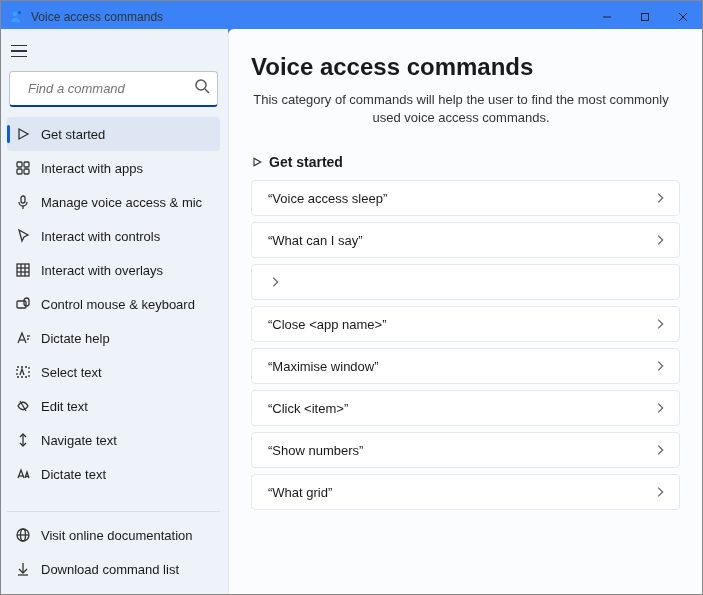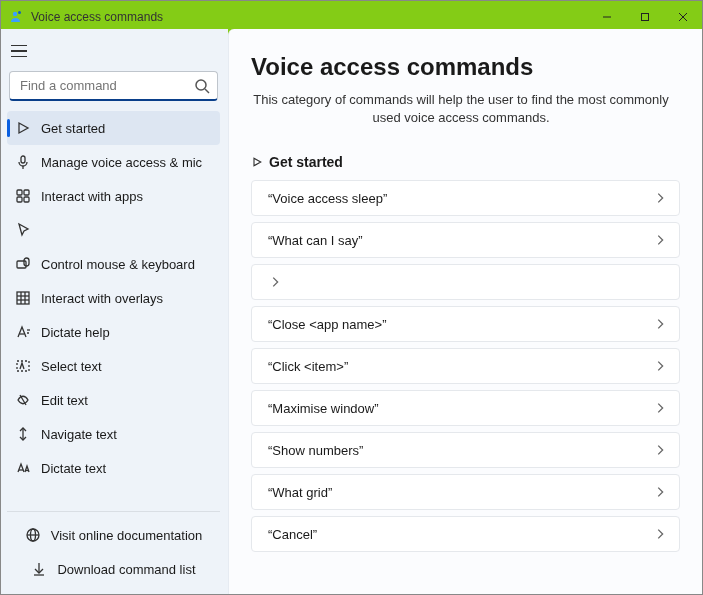--- a/index.html
+++ b/index.html
@@ -1,38 +1,38 @@
 <!DOCTYPE html>
 <html><head>
 <meta charset="utf-8">
 <style>
   * { box-sizing: border-box; margin: 0; padding: 0; }
   html, body { width: 703px; height: 595px; font-family: "Segoe UI", sans-serif; background: #f3f6fa; color: #1a1a1a; overflow: hidden; }
-  .window { width: 703px; height: 595px; border: 1px solid #888; background: #84cc16; display: flex; flex-direction: column; }
+  .window { width: 703px; height: 595px; border: 1px solid #888; background: #3b82f6; display: flex; flex-direction: column; }
   .titlebar { height: 28px; display: flex; align-items: center; justify-content: space-between; padding: 4px 0 0 8px; font-size: 12px; color: #333; }
   .titlebar-left { display: flex; align-items: center; gap: 6px; }
   .app-icon { width: 16px; height: 16px; position: relative; }
   .app-icon svg { width: 16px; height: 16px; }
   .win-controls { display: flex; }
   .win-controls div { width: 38px; height: 28px; display: flex; align-items: center; justify-content: center; cursor: default; }
   .win-controls svg { width: 10px; height: 10px; stroke: #222; stroke-width: 1; fill: none; }
   .body-row { flex: 1; display: flex; overflow: hidden; }
   .sidebar { width: 227px; background: #eef3f9; display: flex; flex-direction: column; padding: 6px 8px 0 6px; }
   .hamburger { width: 24px; height: 24px; display: flex; flex-direction: column; justify-content: center; gap: 4px; margin: 4px 0 8px 4px; cursor: pointer; }
   .hamburger span { display:block; height: 1.5px; background: #333; width: 16px; }
   .search-wrap { position: relative; margin: 0 2px 10px 2px; }
-  .search-input { width: 100%; height: 30px; border: 1px solid #bfc5cc; border-bottom: 2px solid #0a3f8a; border-radius: 4px; padding: 0 30px 0 10px; font-size: 13px; background: #fff; color: #555; outline: none;}
+  .search-input { width: 100%; height: 36px; border: 1px solid #bfc5cc; border-bottom: 2px solid #0a3f8a; border-radius: 4px; padding: 0 30px 0 18px; font-size: 13px; background: #fff; font-style: italic; color: #555; outline: none;}
   .search-icon { position: absolute; right: 8px; top: 7px; width: 16px; height: 16px; stroke: #555; stroke-width: 1.5; fill: none; }
   .nav { flex: 1; overflow: hidden; }
   .nav-item { display: flex; align-items: center; gap: 10px; height: 34px; padding: 0 8px; border-radius: 4px; font-size: 13px; color: #1a1a1a; cursor: pointer; }
   .nav-item.selected { background: #dde6f2; position: relative; }
   .nav-item.selected::before { content:""; position:absolute; left:0; top:8px; bottom:8px; width:3px; background:#0a5fe0; border-radius:2px;}
   .nav-icon { width: 16px; height: 16px; flex-shrink: 0; stroke: #333; stroke-width: 1.3; fill: none; }
   .sidebar-footer { border-top: 1px solid #d9dee4; padding: 6px 0 8px 0; }
-  .sidebar-footer .nav-item { color: #1a1a1a; justify-content: center; }
+  .sidebar-footer .nav-item { color: #1a1a1a; }
   .main { flex: 1; background: #fbfcfe; padding: 24px 22px 0 22px; overflow-y: auto; border-left: 1px solid #e6ebf2; border-top-left-radius: 6px; }
   .main h1 { font-size: 24px; font-weight: 600; margin-bottom: 10px; }
   .main p.desc { font-size: 13px; color: #333; margin-bottom: 28px; max-width: 420px; line-height: 1.35; text-align: center; }
   .section-title { display: flex; align-items: center; gap: 6px; font-size: 14px; font-weight: 600; margin-bottom: 10px; }
   .section-title svg { width: 12px; height: 12px; stroke: #333; stroke-width: 1.5; fill: none;}
   .cmd-list { display: flex; flex-direction: column; gap: 6px; }
   .cmd-item { background: #fff; border: 1px solid #e5e8ec; border-radius: 4px; height: 36px; display: flex; align-items: center; justify-content: space-between; padding: 0 12px 0 16px; font-size: 13px; cursor: pointer; }
   .cmd-item .chev { width: 14px; height: 14px; stroke: #666; stroke-width: 1.5; fill: none; }
   .cmd-text::before { content: "\201C"; }
   .cmd-text::after  { content: "\201D"; }
@@ -90,59 +90,60 @@
 
       <div class="nav">
         <div class="nav-item selected">
           <svg class="nav-icon" viewBox="0 0 16 16">
               <polygon points="4,3 13,8 4,13"></polygon>
             </svg>
           <span>Get started</span>
         </div>
         <div class="nav-item">
           <svg class="nav-icon" viewBox="0 0 16 16">
-              <rect x="6" y="2" width="4" height="7" rx="2"></rect>
-              <path d="M4 8a4 4 0 0 0 8 0"></path>
-              <line x1="8" y1="12" x2="8" y2="15"></line>
-            </svg>
-          <span>Manage voice access &amp; mic</span>
-        </div>
-        <div class="nav-item">
-          <svg class="nav-icon" viewBox="0 0 16 16">
               <rect x="2" y="2" width="5" height="5" rx="1"></rect>
               <rect x="9" y="2" width="5" height="5" rx="1"></rect>
               <rect x="2" y="9" width="5" height="5" rx="1"></rect>
               <rect x="9" y="9" width="5" height="5" rx="1"></rect>
             </svg>
           <span>Interact with apps</span>
         </div>
         <div class="nav-item">
           <svg class="nav-icon" viewBox="0 0 16 16">
+              <rect x="6" y="2" width="4" height="7" rx="2"></rect>
+              <path d="M4 8a4 4 0 0 0 8 0"></path>
+              <line x1="8" y1="12" x2="8" y2="15"></line>
+            </svg>
+          <span>Manage voice access &amp; mic</span>
+        </div>
+        <div class="nav-item">
+          <svg class="nav-icon" viewBox="0 0 16 16">
               <path d="M4 2l3 11 2-4 4-2z"></path>
             </svg>
-        </div>
-        <div class="nav-item">
-          <svg class="nav-icon" viewBox="0 0 16 16">
-              <rect x="2" y="5" width="9" height="7" rx="1"></rect>
-              <rect x="9" y="2" width="5" height="8" rx="2.5"></rect>
-            </svg>
-          <span>Control mouse &amp; keyboard</span>
+          <span>Interact with controls</span>
         </div>
         <div class="nav-item">
           <svg class="nav-icon" viewBox="0 0 16 16">
               <rect x="2" y="2" width="12" height="12"></rect>
               <line x1="2" y1="6" x2="14" y2="6"></line>
               <line x1="2" y1="10" x2="14" y2="10"></line>
               <line x1="6" y1="2" x2="6" y2="14"></line>
               <line x1="10" y1="2" x2="10" y2="14"></line>
             </svg>
           <span>Interact with overlays</span>
         </div>
         <div class="nav-item">
           <svg class="nav-icon" viewBox="0 0 16 16">
+              <rect x="2" y="5" width="9" height="7" rx="1"></rect>
+              <rect x="9" y="2" width="5" height="8" rx="2.5"></rect>
+            </svg>
+          <span>Control mouse &amp; keyboard</span>
+        </div>
+        <div class="nav-item">
+          <svg class="nav-icon" viewBox="0 0 16 16">
               <path d="M3 13L7 3l4 10"></path>
               <line x1="4.5" y1="10" x2="9.5" y2="10"></line>
               <line x1="12" y1="6" x2="15" y2="6"></line>
               <line x1="12" y1="9" x2="14" y2="9"></line>
             </svg>
           <span>Dictate help</span>
         </div>
         <div class="nav-item">
           <svg class="nav-icon" viewBox="0 0 16 16">
               <rect x="2" y="3" width="12" height="10" stroke-dasharray="2 2"></rect>
@@ -225,45 +226,39 @@
               <polyline points="6,3 11,8 6,13"></polyline>
             </svg>
         </div>
         <div class="cmd-item">
           <span class="cmd-text">Close &lt;app name&gt;</span>
           <svg class="chev" viewBox="0 0 16 16">
               <polyline points="6,3 11,8 6,13"></polyline>
             </svg>
         </div>
         <div class="cmd-item">
+          <span class="cmd-text">Maximise window</span>
+          <svg class="chev" viewBox="0 0 16 16">
+              <polyline points="6,3 11,8 6,13"></polyline>
+            </svg>
+        </div>
+        <div class="cmd-item">
           <span class="cmd-text">Click &lt;item&gt;</span>
           <svg class="chev" viewBox="0 0 16 16">
               <polyline points="6,3 11,8 6,13"></polyline>
             </svg>
         </div>
         <div class="cmd-item">
-          <span class="cmd-text">Maximise window</span>
-          <svg class="chev" viewBox="0 0 16 16">
-              <polyline points="6,3 11,8 6,13"></polyline>
-            </svg>
-        </div>
-        <div class="cmd-item">
           <span class="cmd-text">Show numbers</span>
           <svg class="chev" viewBox="0 0 16 16">
               <polyline points="6,3 11,8 6,13"></polyline>
             </svg>
         </div>
         <div class="cmd-item">
           <span class="cmd-text">What grid</span>
-          <svg class="chev" viewBox="0 0 16 16">
-              <polyline points="6,3 11,8 6,13"></polyline>
-            </svg>
-        </div>
-        <div class="cmd-item">
-          <span class="cmd-text">Cancel</span>
           <svg class="chev" viewBox="0 0 16 16">
               <polyline points="6,3 11,8 6,13"></polyline>
             </svg>
         </div>
 
       </div>
     </div>
   </div>
 </div>
 

